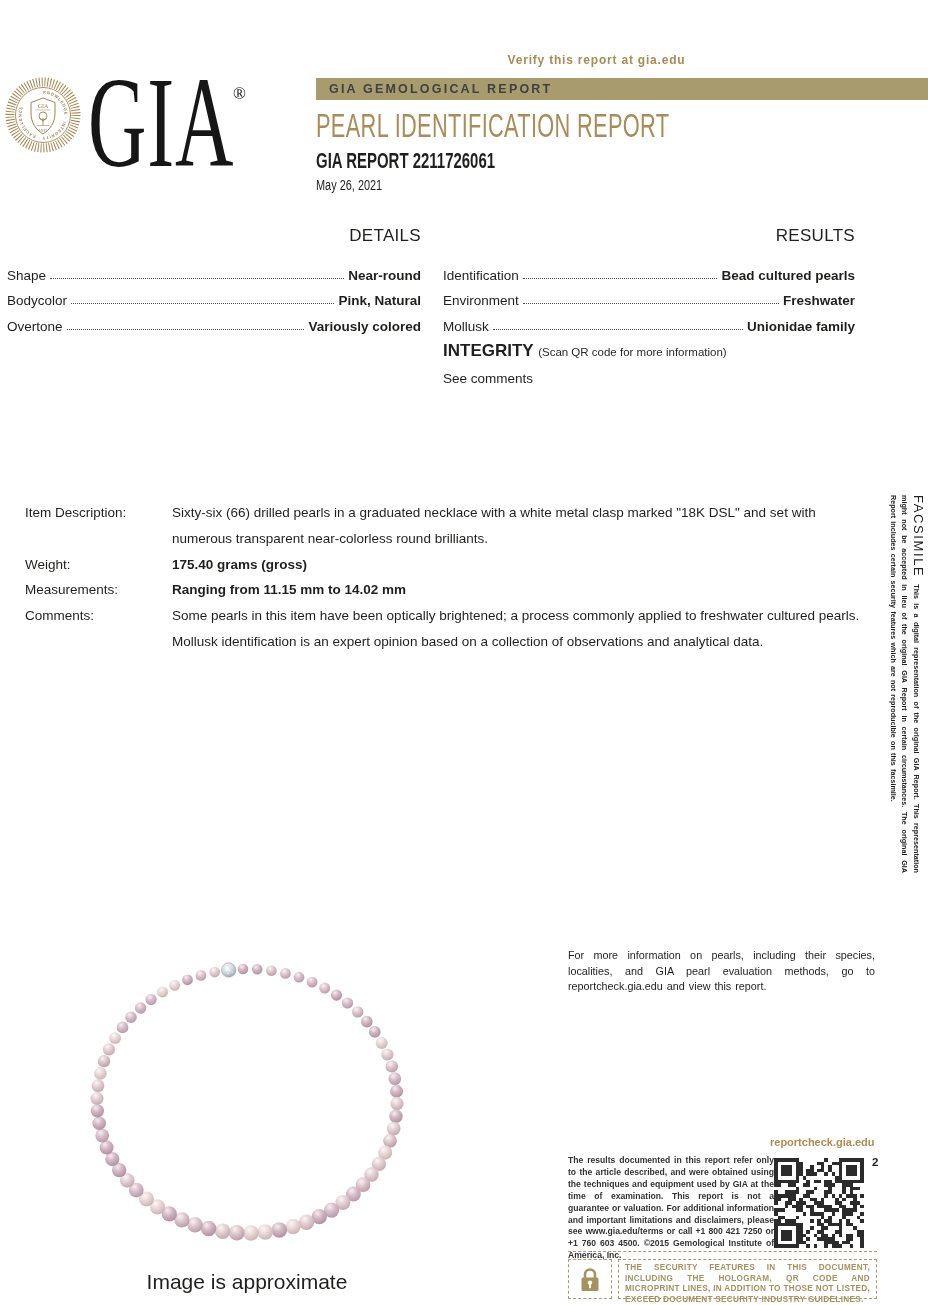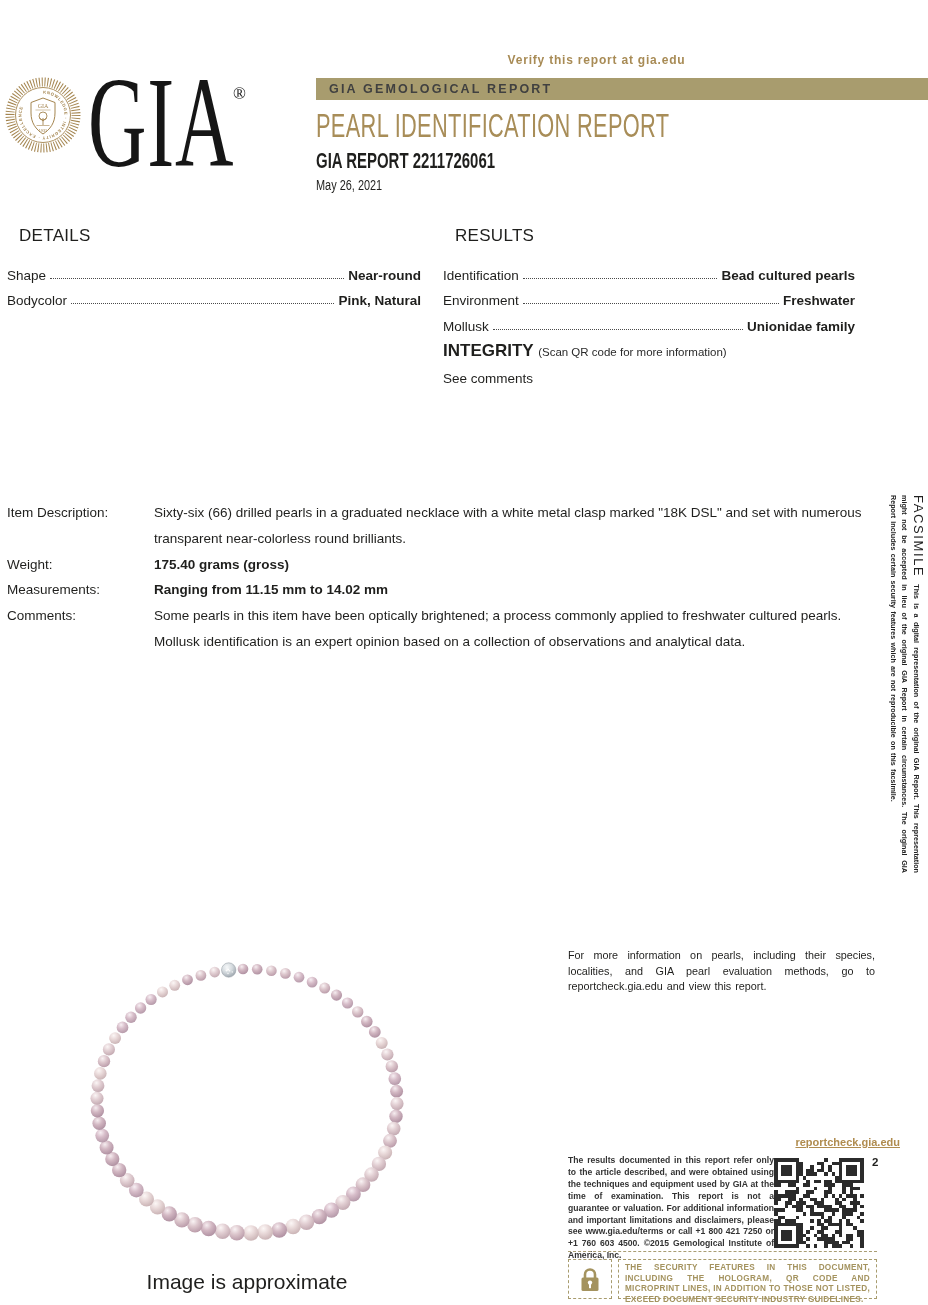--- a/index.html
+++ b/index.html
@@ -22,57 +22,57 @@
           font-size:100px;line-height:1;transform:scale(.81,1.3);transform-origin:0 0;
           letter-spacing:1px;color:#161616;}
   .reg-mark{position:absolute;left:233px;top:84px;font-size:17px;color:#161616;
           font-family:"Liberation Serif","DejaVu Serif",serif;}
   .seal{position:absolute;left:4px;top:74px;}
 
   
   .col{position:absolute;top:226px;}
   #details-col{left:7px;width:414px;}
   #results-col{left:443px;width:412px;}
-  .col-heading{font-size:17px;letter-spacing:.3px;margin:0 0 11px 12px;font-weight:normal;}
+  .col-heading{font-size:17px;letter-spacing:.3px;margin:0 0 11px 12px;font-weight:normal;text-align:right;}
   .kv-row{display:flex;align-items:flex-end;font-size:13.5px;height:25.6px;}
   .kv-label{white-space:nowrap;}
   .kv-leader{flex:1;border-bottom:1.5px dotted #4a4a4a;margin:0 4px;align-self:flex-end;
              margin-bottom:4px;height:0;}
   .kv-value{white-space:nowrap;font-weight:bold;}
 
   .treatment{position:absolute;left:443px;top:341px;}
   .treatment-head{font-size:17px;display:inline;}
   .treatment-note{font-size:11.5px;color:#2a2a2a;}
   .treatment-value{font-size:13.5px;margin-top:10px;}
 
   
   .specs{position:absolute;left:7px;top:500px;width:860px;font-size:13.5px;line-height:25.8px;}
   .spec-row{display:flex;}
-  .spec-label{width:147px;flex:none;}
+  .spec-label{width:147px;flex:none;margin-left:18px;}
   .spec-value{width:711px;}
   .bold{font-weight:bold;}
 
   
   .facsimile{position:absolute;left:924px;top:495px;width:378px;
              transform:rotate(90deg);transform-origin:0 0;
              font-size:7.2px;font-weight:bold;line-height:11.5px;text-align:justify;
              color:#222;word-spacing:1.2px;}
   .facsimile-word{font-size:13px;font-weight:normal;letter-spacing:1.6px;margin-right:7px;
              word-spacing:0;}
 
   
   .necklace-wrap{position:absolute;left:55px;top:938px;}
   .image-approx{position:absolute;left:107px;top:1270px;width:280px;text-align:center;
              font-size:21px;color:#1f1f1d;}
 
   
   .more-info{position:absolute;left:568px;top:948px;width:307px;font-size:10.8px;
              line-height:15.5px;text-align:justify;word-spacing:1px;}
-  .reportcheck{position:absolute;left:788px;top:1136px;width:112px;text-align:right;
-             font-size:11px;font-weight:bold;color:#b08c4f;text-decoration:underline;}
+  .reportcheck{position:absolute;left:770px;top:1136px;width:112px;text-align:left;
+             font-size:11px;font-weight:bold;color:#b08c4f;}
   .disclaimer{position:absolute;left:568px;top:1155px;width:206px;font-size:8.6px;
              font-weight:bold;line-height:11.9px;text-align:justify;color:#333;}
   .qr{position:absolute;left:774px;top:1158px;}
   .page-num{position:absolute;left:872px;top:1156px;font-size:11.5px;font-weight:bold;}
   .microprint{position:absolute;left:568px;top:1251px;width:309px;height:0;
              border-top:1px dashed #a99d73;}
   .security{position:absolute;left:568px;top:1259px;display:flex;gap:6px;}
   .lock-box{width:44px;height:40px;border:1px dashed #a89c6e;display:flex;
              align-items:center;justify-content:center;box-sizing:border-box;}
   .sec-text{width:259px;height:40px;border:1px dashed #a89c6e;box-sizing:border-box;
@@ -113,20 +113,25 @@
     <h2 class="col-heading">DETAILS</h2>
     <div class="kv-row">
       <span class="kv-label">Shape</span>
       <span class="kv-leader"></span>
       <span class="kv-value">Near-round</span>
     </div>
     <div class="kv-row">
       <span class="kv-label">Bodycolor</span>
       <span class="kv-leader"></span>
       <span class="kv-value">Pink, Natural</span>
+    </div>
+    <div class="kv-row">
+      <span class="kv-label">Overtone</span>
+      <span class="kv-leader"></span>
+      <span class="kv-value">Variously colored</span>
     </div>
   </div>
 
   <div class="col" id="results-col">
     <h2 class="col-heading">RESULTS</h2>
     <div class="kv-row">
       <span class="kv-label">Identification</span>
       <span class="kv-leader"></span>
       <span class="kv-value">Bead cultured pearls</span>
     </div>

